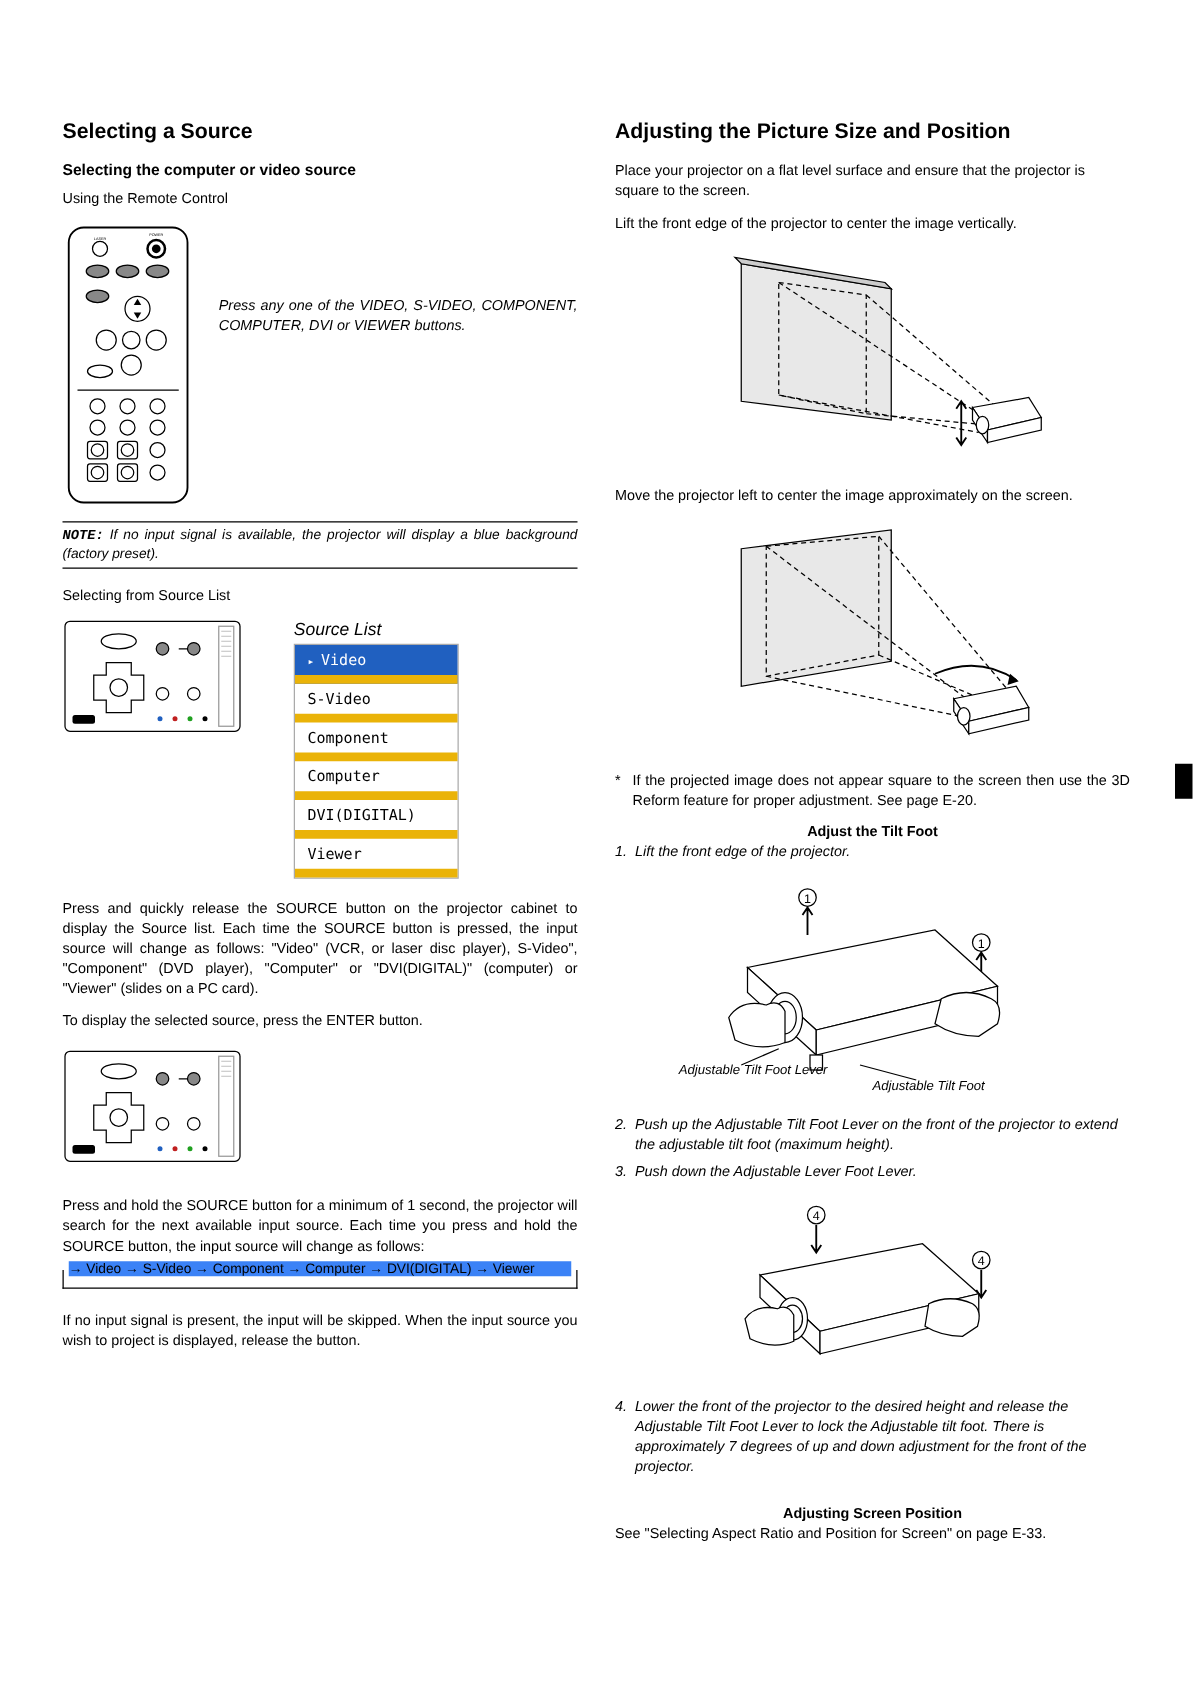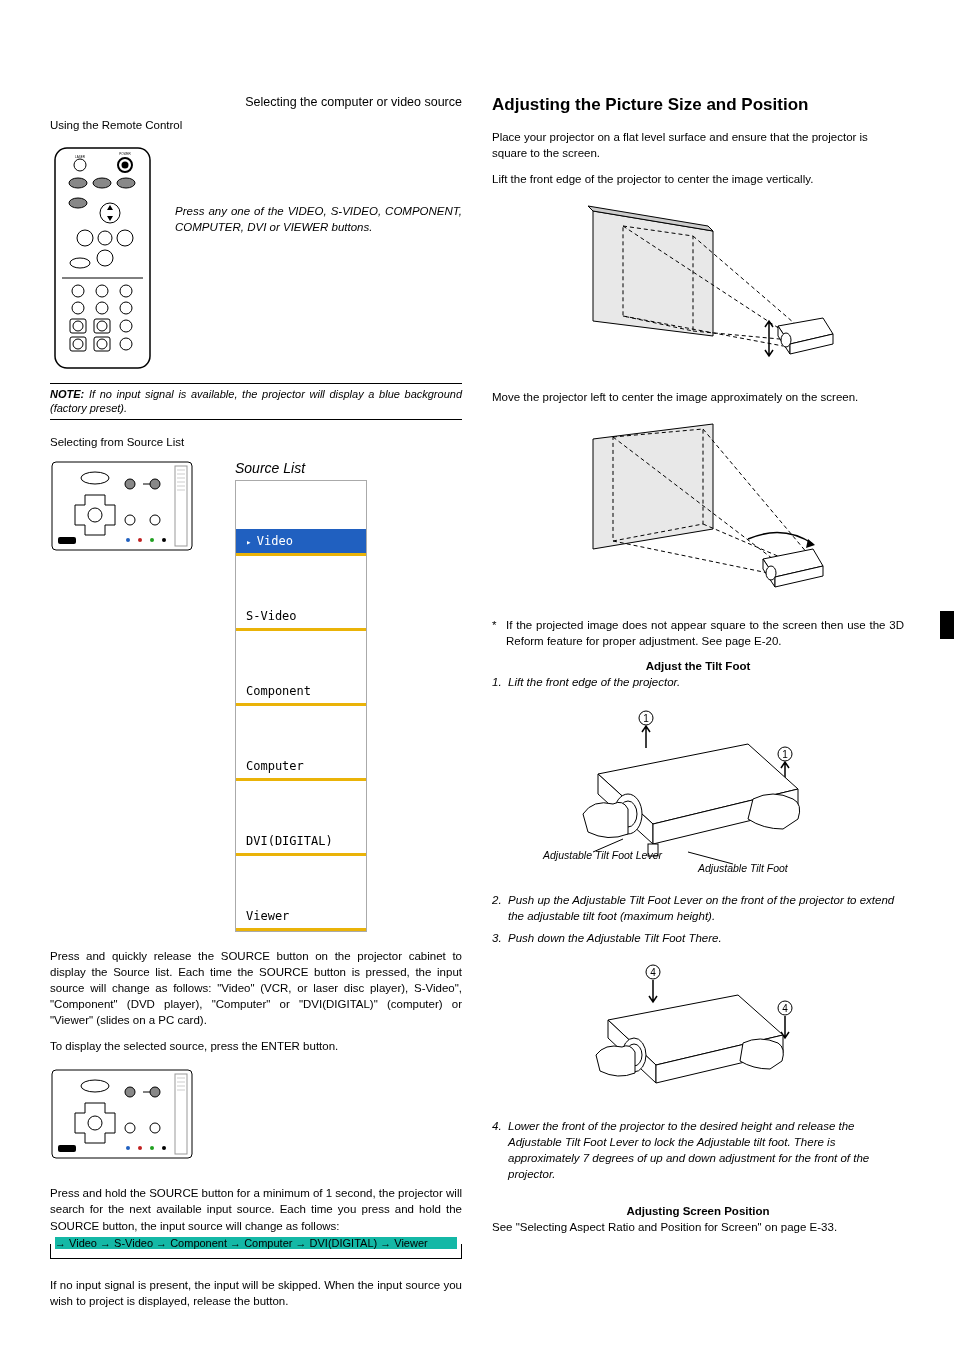--- a/index.html
+++ b/index.html
@@ -23,23 +23,22 @@
     min-width: 0;
   }
   h2 {
     font-size: 17px;
     font-weight: 900;
     margin: 0 0 14px 0;
     font-stretch: condensed;
   }
   h3 {
     font-size: 12.5px;
-    font-weight: 400;
+    font-weight: 700;
     margin: 0 0 8px 0;
-    text-align: right;
   }
   .body-text {
     font-size: 11.5px;
     line-height: 1.4;
     margin: 0 0 10px 0;
   }
   .body-text-justify {
     font-size: 11.5px;
     line-height: 1.4;
     margin: 0 0 10px 0;
@@ -48,21 +47,21 @@
   .note {
     font-style: italic;
     font-size: 11px;
     line-height: 1.3;
     border-top: 1px solid #000;
     border-bottom: 1px solid #000;
     padding: 3px 0;
     margin: 10px 0 14px 0;
     text-align: justify;
   }
-  .note b { font-style: italic; font-weight: 900; }
+  .note b { font-style: italic; font-weight: 900; font-family: Liberation Mono, monospace; }
   .bold-sub {
     font-size: 11.5px;
     font-weight: 900;
     margin: 0 0 2px 0;
     text-align: center;
   }
   .step {
     font-style: italic;
     font-size: 11.5px;
     line-height: 1.4;
@@ -92,22 +91,21 @@
     font-family: monospace;
     font-size: 12px;
   }
   .source-list-header {
     font-style: italic;
     font-size: 14px;
     margin-bottom: 4px;
   }
   .source-item {
     padding: 5px 10px;
-    border-bottom: 3px solid #eab308;
-    margin-top: 48px;
+    border-bottom: 7px solid #eab308;
   }
   .source-item.selected {
     background: #2060c0;
     color: #fff;
   }
   .source-item.selected::before {
     content: "▸ ";
     font-size: 9px;
   }
   .remote-row {
@@ -128,40 +126,41 @@
     border: 1px solid #000;
     border-top: none;
     padding: 0 4px 2px 4px;
     font-size: 11px;
     margin: 2px 0 18px 0;
     position: relative;
   }
   .loop-content {
     position: relative;
     top: -7px;
-    background: #14b8a6;
+    background: #3b82f6;
   }
   .black-tab {
     position: absolute;
     right: 0;
     top: 611px;
     width: 14px;
     height: 28px;
     background: #000;
   }
 </style>
 </head>
 <body>
 
 <div class="black-tab"></div>
 
 <div class="page">
 <div class="columns">
 
 <div class="col">
+  <h2>Selecting a Source</h2>
   <h3>Selecting the computer or video source</h3>
   <p class="body-text">Using the Remote Control</p>
 
   <div class="remote-row">
     <svg class="remote-svg" width="105" height="230" viewBox="0 0 105 230">
       <rect x="5" y="5" width="95" height="220" rx="12" fill="none" stroke="#000" stroke-width="1.5"></rect>
 
       <circle cx="30" cy="22" r="6" fill="#fff" stroke="#000"></circle>
             <text x="30" y="15" font-size="3" text-anchor="middle">LASER</text>
       <circle cx="75" cy="22" r="7" fill="none" stroke="#000" stroke-width="2"></circle>
@@ -378,21 +377,21 @@
       <text x="160" y="168" font-size="10.5" font-style="italic">Adjustable Tilt Foot</text>
     </svg>
   </div>
 
   <div class="step">
           <span class="num">2.</span>
           <span class="txt">Push up the Adjustable Tilt Foot Lever on the front of the projector to extend the adjustable tilt foot (maximum height).</span>
         </div>
   <div class="step">
           <span class="num">3.</span>
-          <span class="txt">Push down the Adjustable Tilt Foot There.</span>
+          <span class="txt">Push down the Adjustable Lever Foot Lever.</span>
         </div>
 
   <div class="figure">
     <svg width="270" height="140" viewBox="0 0 270 140">
       <circle cx="90" cy="12" r="7" fill="#fff" stroke="#000"></circle>
             <text x="90" y="16" font-size="10" text-anchor="middle">4</text>
       <circle cx="222" cy="48" r="7" fill="#fff" stroke="#000"></circle>
             <text x="222" y="52" font-size="10" text-anchor="middle">4</text>
       <circle cx="158" cy="85" r="7" fill="#fff" stroke="#000"></circle>
             <text x="158" y="89" font-size="10" text-anchor="middle">3</text>

